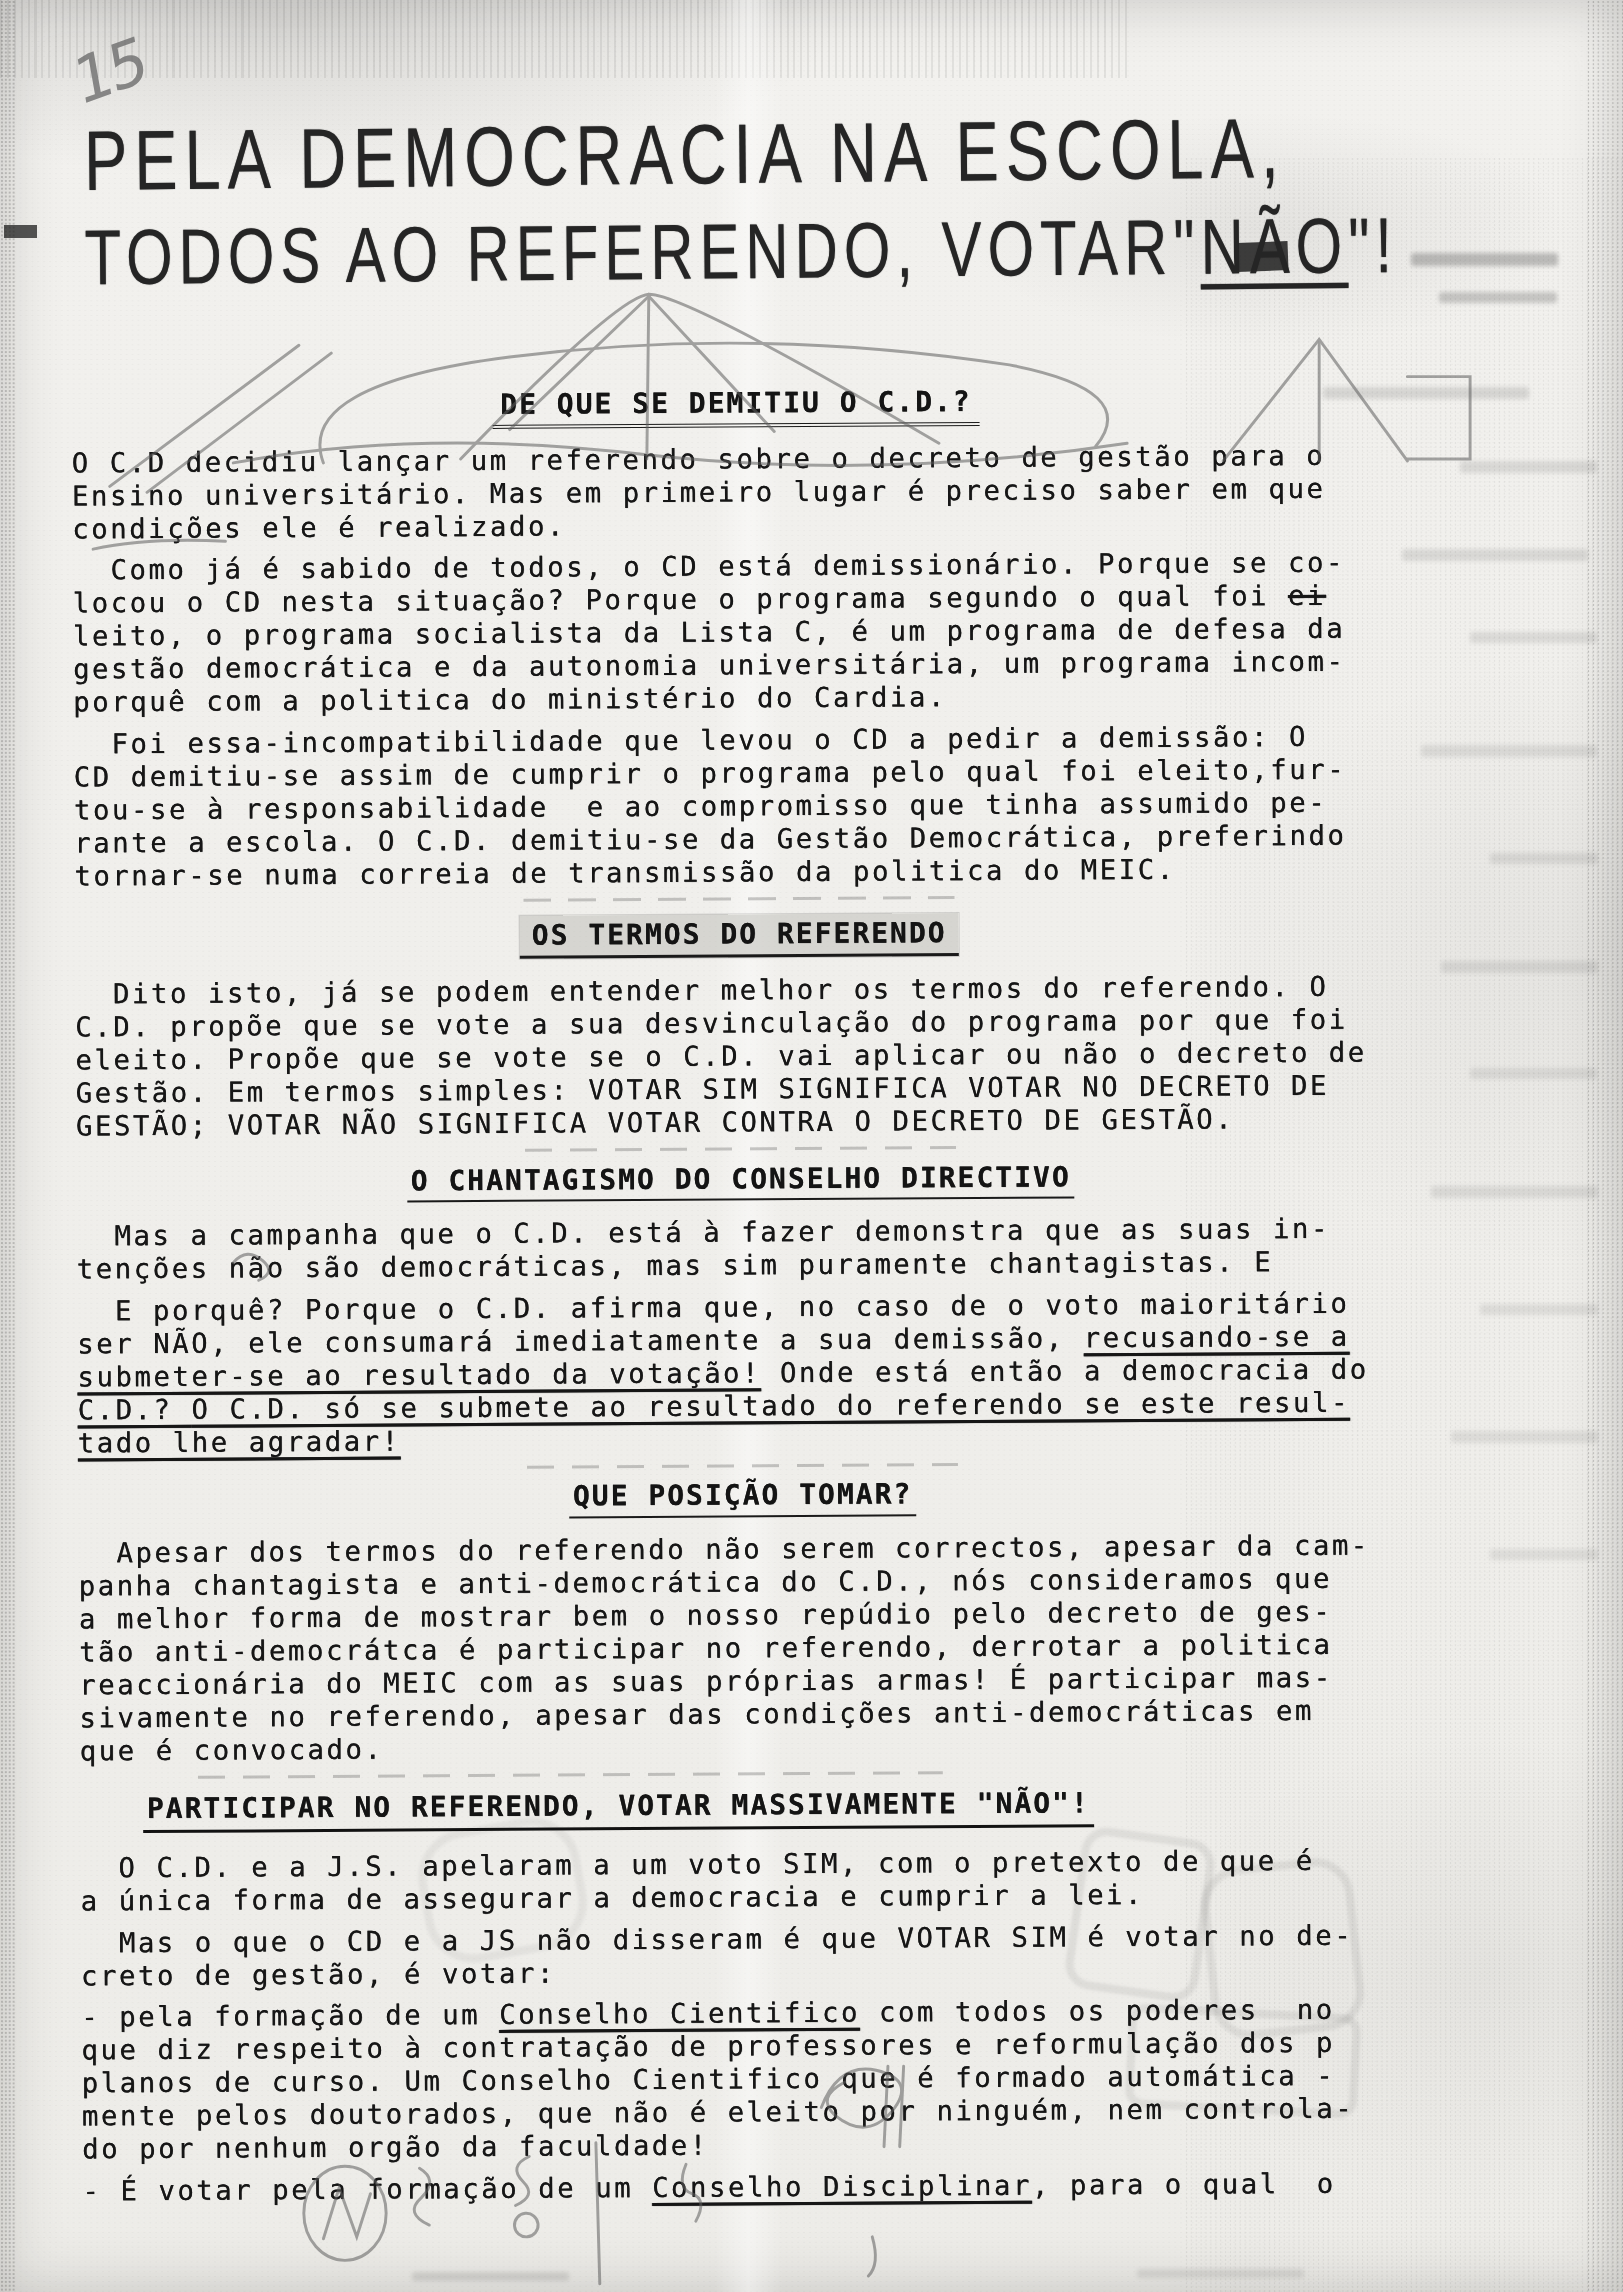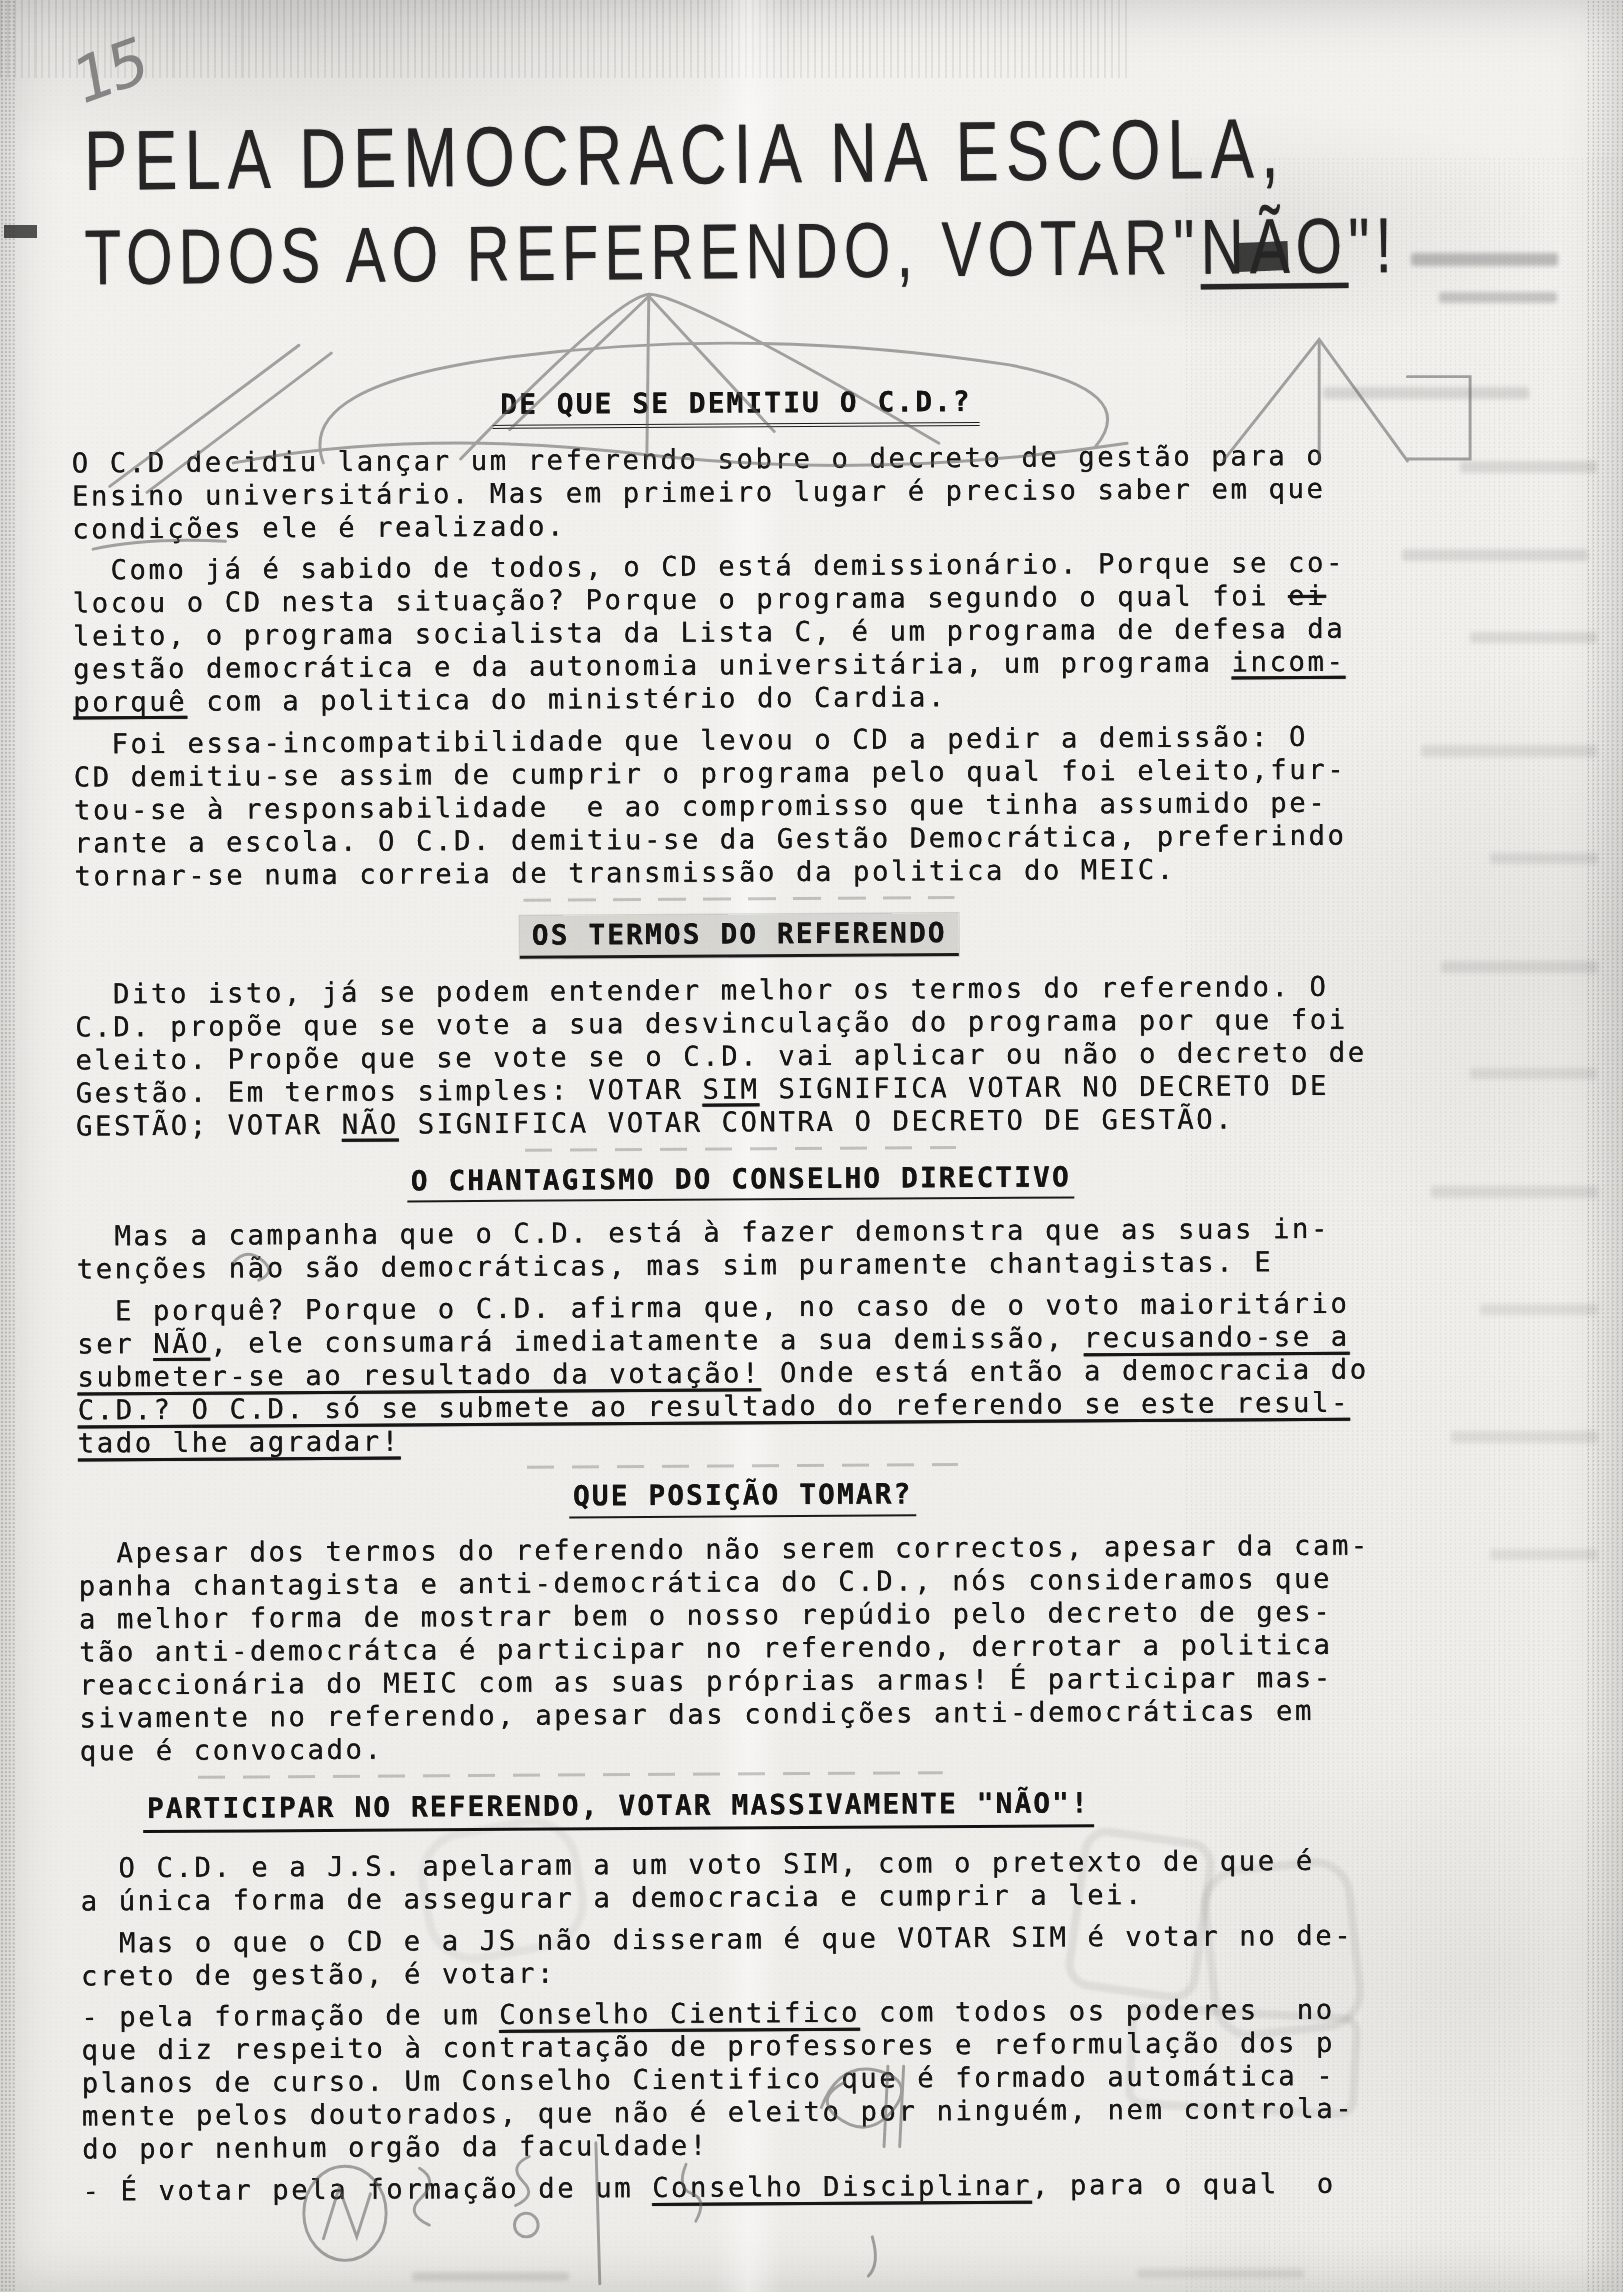--- a/index.html
+++ b/index.html
@@ -46,21 +46,21 @@
   }
   #title-line1{font-size:65px;letter-spacing:6.9px;transform:scaleY(1.3) rotate(-0.2deg);line-height:94px;}
   #title-line2{font-size:60px;letter-spacing:5.9px;transform:scaleY(1.3) rotate(-0.15deg);line-height:100px;}
   .title-line .u1{text-decoration:underline;text-decoration-thickness:3.9px;text-underline-offset:7.8px;}
 
   #doc-body{width:1329px;padding-left:76px;margin-top:82px;
     font-size:27.4px;letter-spacing:2.5px;line-height:33px;
     text-shadow:0 0 0.6px rgba(10,10,10,.75), 0.4px 0.4px 0 rgba(25,25,25,.22);}
   .para{margin:0 0 8.8px 0;}
   .tline{white-space:pre;}
-  .u1{text-decoration:underline;text-decoration-thickness:2.5px;text-underline-offset:4.9px;}
+  .u1{text-decoration-thickness:2.5px;text-underline-offset:4.9px;}
   .u2{text-decoration:underline;text-decoration-thickness:3.4px;text-underline-offset:5.9px;}
   .st{text-decoration:line-through;text-decoration-thickness:2.5px;}
   .h{font-weight:bold;font-size:28px;letter-spacing:2px;color:#141414;width:fit-content;white-space:pre;}
   .h-double{border-bottom:4.9px double #1a1a1a;padding:0 7.8px 3.9px;margin:11.8px auto 14.7px;}
   .h-box{background:rgba(187,187,182,.5);box-shadow:0 0 0 1px rgba(110,110,110,.25);
     border-bottom:3.9px solid #1a1a1a;padding:3.9px 11.8px;margin:13.7px auto 15.7px;}
   .h-single{border-bottom:2.9px solid #1a1a1a;padding:0 3.9px 3.9px;margin:11.8px auto 14.7px;}
   .h-heavy{border-bottom:3.9px solid #121212;padding:0 3.9px 4.9px;margin:13.7px 0 17.6px 63px;}
   .dashline{height:2.9px;width:431px;margin:3.9px auto 0;
     background:repeating-linear-gradient(90deg,rgba(45,45,45,.55) 0 27.4px,transparent 27.4px 45px);

